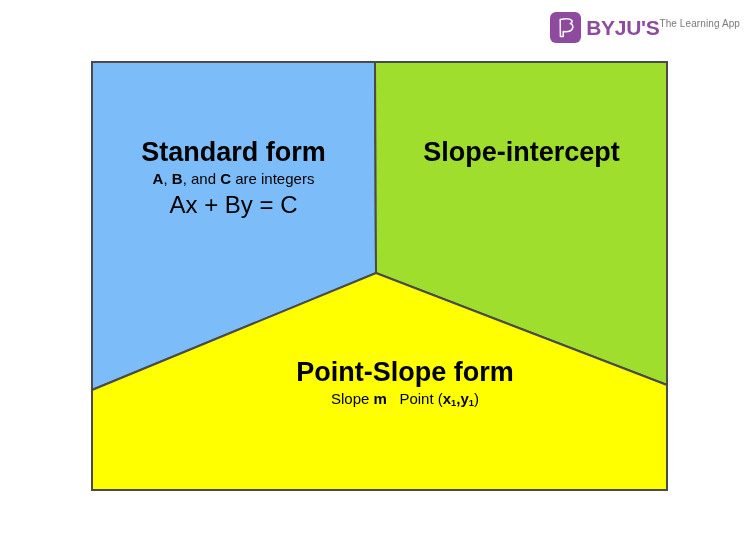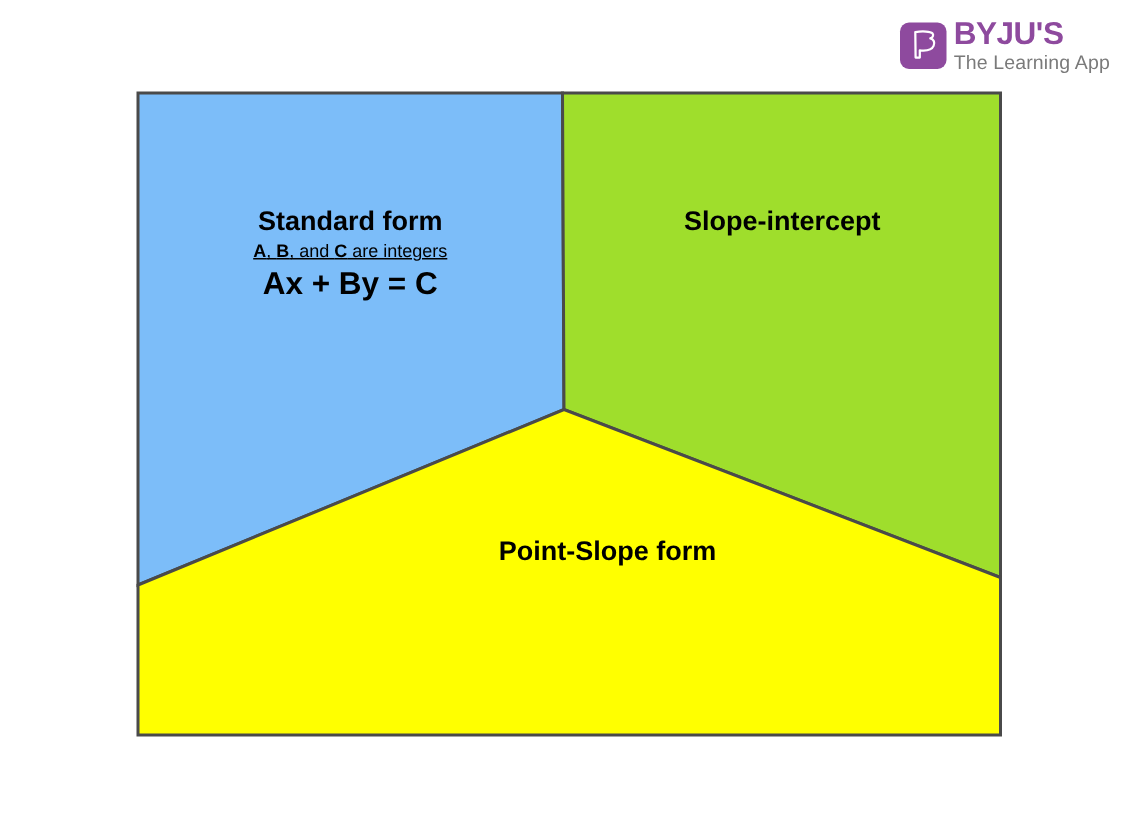--- a/index.html
+++ b/index.html
@@ -28,65 +28,64 @@
     width: 31px;
     height: 31px;
     border-radius: 6px;
     background: #8E4A9E;
     display: flex;
     align-items: center;
     justify-content: center;
   }
   #logo-words {
     display: flex;
-    flex-direction: column;
+    flex-direction: row;
     align-items: flex-start;
     line-height: 1;
   }
   #logo-name {
     font-size: 21px;
     font-weight: bold;
     color: #8E4A9E;
     letter-spacing: -0.3px;
   }
   #logo-tag {
-    font-size: 13px;
+    font-size: 10px;
     color: #7a7a7a;
     margin-top: 2px;
     letter-spacing: 0.1px;
   }
 
   
   #diagram {
     position: absolute;
     left: 0;
     top: 0;
   }
   .panel-text {
     position: absolute;
     text-align: center;
     color: #000000;
     line-height: 1.06;
   }
   .ptitle {
-    font-size: 18px;
+    font-size: 27px;
     font-weight: bold;
     white-space: nowrap;
     text-align: center;
   }
   .psub {
-    font-size: 12px;
+    font-size: 15px;
     margin-top: 4px;
     white-space: nowrap;
-    text-decoration: underline;
   }
   .psub b { font-weight: bold; }
   .pformula {
-    font-size: 21px;
-    font-weight: bold;
+    font-size: 24px;
+    font-weight: normal;
     margin-top: 5px;
     white-space: nowrap;
   }
   .pformula sub, .psub sub {
     font-size: 0.62em;
     vertical-align: -0.22em;
   }
 
   #txt-standard { left: 92px;  top: 138px; width: 283px; }
   #txt-slope    { left: 376px; top: 138px; width: 291px; }
@@ -109,20 +108,21 @@
   <div class="psub"><b>A</b>, <b>B</b>, and <b>C</b> are integers</div>
   <div class="pformula">Ax + By = C</div>
 </div>
 
 <div class="panel-text" id="txt-slope">
   <div class="ptitle">Slope-intercept</div>
 </div>
 
 <div class="panel-text" id="txt-point">
   <div class="ptitle">Point-Slope form</div>
+  <div class="psub">Slope <b>m</b>&nbsp;&nbsp;&nbsp;Point (<b>x<sub>1</sub>,y<sub>1</sub></b>)</div>
 </div>
 
 <div id="logo">
   <div id="logo-mark">
     <svg width="17" height="20" viewBox="0 0 17 20" aria-hidden="true">
       <path d="M3.2 1.4 C8.2 0.6 13.4 1.0 14.6 2.2 C15.4 3.1 15.3 5.0 13.2 5.6
                C15.6 6.2 16.4 8.4 15.4 10.6 C14.2 13.3 10.0 14.0 6.2 13.6
                L6.2 18.4 L3.4 18.4 Z" fill="none" stroke="#ffffff" stroke-width="1.5" stroke-linejoin="round"></path>
     </svg>
   </div>

